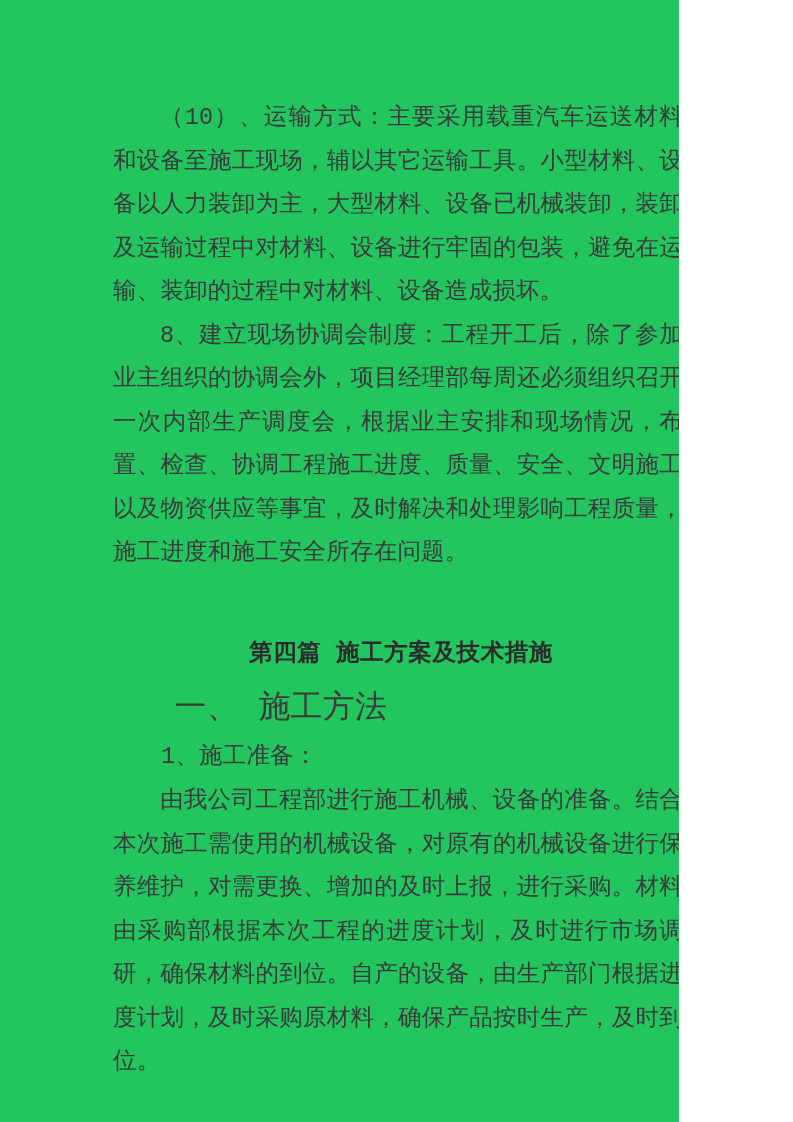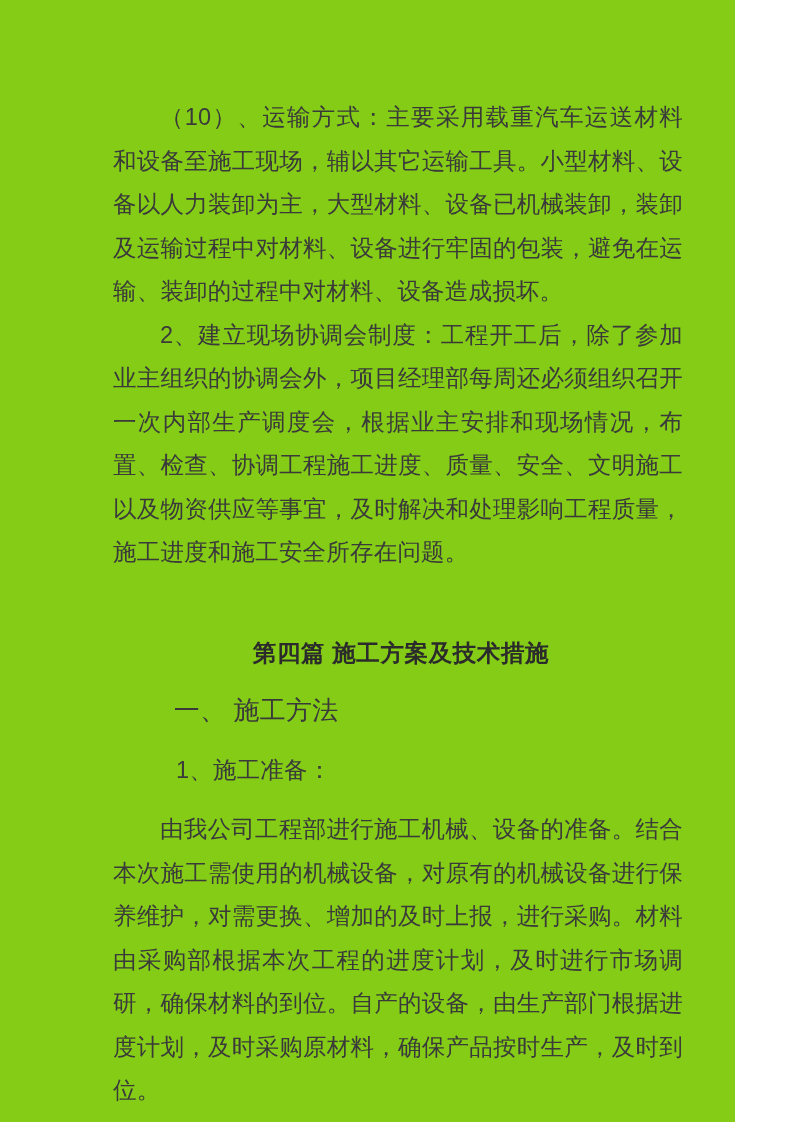--- a/index.html
+++ b/index.html
@@ -2,25 +2,25 @@
 <html><head>
 <meta charset="utf-8">
 <style>
   html, body {
     margin: 0;
     padding: 0;
     background: #ffffff;
   }
   .page {
     position: relative;
-    width: 735px;
+    width: 679px;
     height: 1122px;
-    background: #84cc16;
+    background: #22c55e;
     overflow: hidden;
-    font-family: Liberation Sans, sans-serif;
+    font-family: Liberation Mono, monospace;
     color: #3a3a3a;
     box-sizing: border-box;
   }
   .content {
     position: absolute;
     left: 113px;
     top: 96px;
     width: 570px;
   }
   p.body-para {
@@ -37,47 +37,47 @@
     margin: 12px;
     font-size: 23.5px;
     line-height: 43.5px;
     font-weight: bold;
     text-align: center;
     letter-spacing: 0.6px;
     color: #2b2b2b;
     padding-left: 6px;
   }
   .sub-heading {
-    margin: 14px;
-    font-size: 26px;
+    margin: 4px;
+    font-size: 32px;
     line-height: 43.5px;
     text-indent: 1.8em;
     letter-spacing: 0.2px;
     color: #3a3a3a;
   }
   .sub-heading-2 {
-    margin: 16px;
+    margin: 1px;
     font-size: 23.5px;
     line-height: 43.5px;
     text-indent: 2em;
     letter-spacing: 0.2px;
     color: #3a3a3a;
   }
   .gap-before-heading { height: 45px; }
 </style>
 </head>
 <body>
 
 <div class="page">
   <div class="content">
 
     <p class="body-para">（10）、运输方式：主要采用载重汽车运送材料和设备至施工现场，辅以其它运输工具。小型材料、设备以人力装卸为主，大型材料、设备已机械装卸，装卸及运输过程中对材料、设备进行牢固的包装，避免在运输、装卸的过程中对材料、设备造成损坏。</p>
 
 
-    <p class="body-para">2、建立现场协调会制度：工程开工后，除了参加业主组织的协调会外，项目经理部每周还必须组织召开一次内部生产调度会，根据业主安排和现场情况，布置、检查、协调工程施工进度、质量、安全、文明施工以及物资供应等事宜，及时解决和处理影响工程质量，施工进度和施工安全所存在问题。</p>
+    <p class="body-para">8、建立现场协调会制度：工程开工后，除了参加业主组织的协调会外，项目经理部每周还必须组织召开一次内部生产调度会，根据业主安排和现场情况，布置、检查、协调工程施工进度、质量、安全、文明施工以及物资供应等事宜，及时解决和处理影响工程质量，施工进度和施工安全所存在问题。</p>
 
     <div class="gap-before-heading"></div>
 
     <h2 class="section-heading">第四篇   施工方案及技术措施</h2>
 
     <p class="sub-heading">一、  施工方法</p>
 
     <p class="sub-heading-2">1、施工准备：</p>
 
     <p class="body-para">由我公司工程部进行施工机械、设备的准备。结合本次施工需使用的机械设备，对原有的机械设备进行保养维护，对需更换、增加的及时上报，进行采购。材料由采购部根据本次工程的进度计划，及时进行市场调研，确保材料的到位。自产的设备，由生产部门根据进度计划，及时采购原材料，确保产品按时生产，及时到位。</p>

